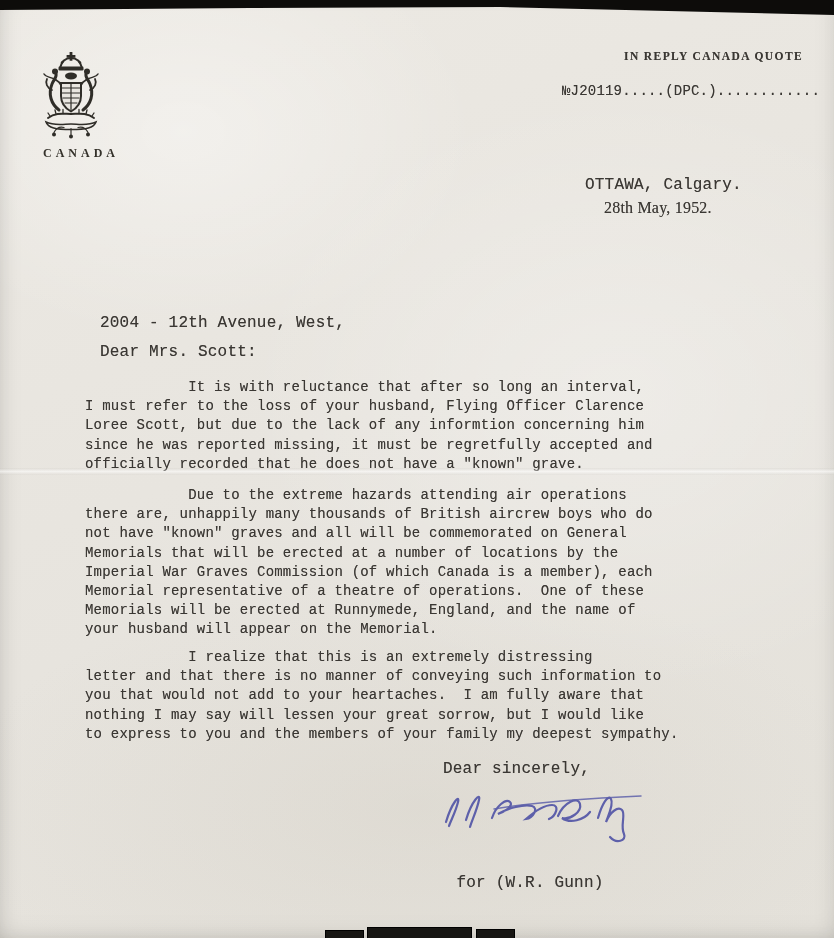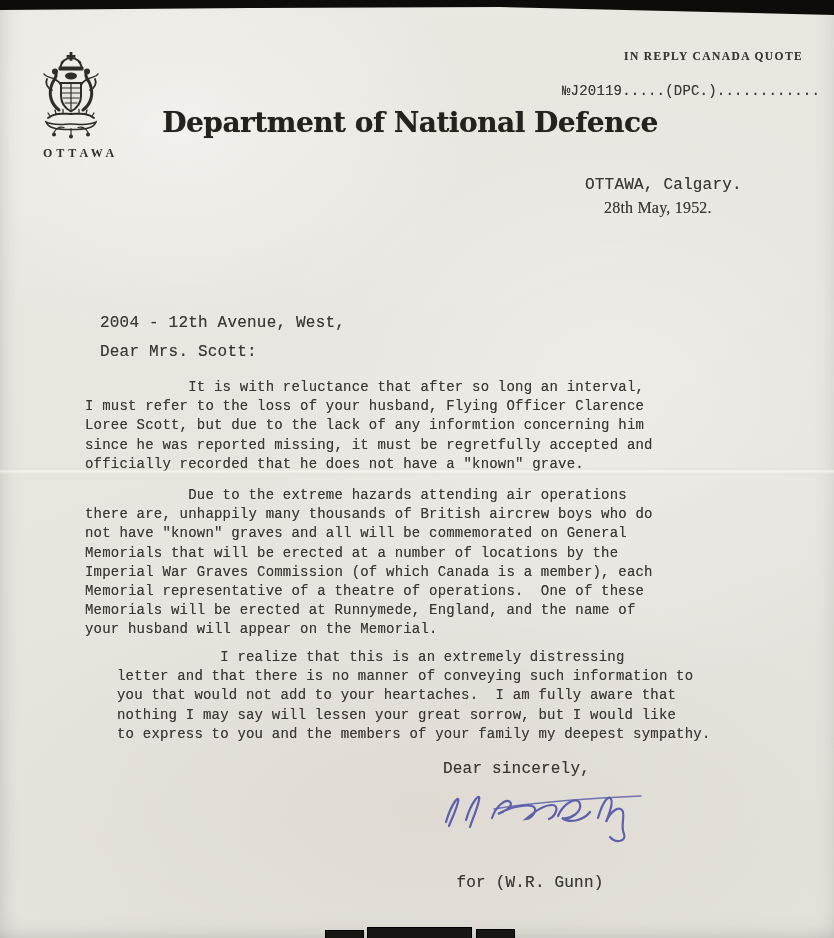--- a/index.html
+++ b/index.html
@@ -72,26 +72,25 @@
         <path d="M12,68 C20,62 28,64 35,64 C42,64 50,62 58,68" stroke-width="2" fill="none"></path>
         <path d="M14,66 l-2,-3 M20,64 l-1,-4 M27,63.5 l0,-4 M43,63.5 l0,-4 M50,64 l1,-4 M56,66 l2,-3" stroke-width="1.3" fill="none"></path>
         <path d="M10,72 C18,76 28,74 35,74 C42,74 52,76 60,72 C58,78 50,79.5 35,79.5 C20,79.5 12,78 10,72 Z" fill="none" stroke-width="1.5"></path>
         <circle cx="18" cy="84.5" r="2" stroke="none"></circle>
         <circle cx="35" cy="86.5" r="2" stroke="none"></circle>
         <circle cx="52" cy="84.5" r="2" stroke="none"></circle>
         <path d="M18,82.5 C20,78.5 24,76.5 28,77.5 M52,82.5 C50,78.5 46,76.5 42,77.5 M35,84.5 v-6" stroke-width="1.2" fill="none"></path>
       </g>
     </svg>
   </div>
-  <div class="country">OTTAWA</div>
+  <div class="country">CANADA</div>
 
   <div class="reply-label">IN REPLY CANADA QUOTE</div>
   <div class="ref-line mono">№J20119.....(DPC.)............</div>
 
-  <div class="title">Department of National Defence</div>
 
   <div class="place-line mono">OTTAWA, Calgary.</div>
   <div class="date-line mono">28th May, 1952.</div>
 
   <div class="recipient mono">
     <div>2004 - 12th Avenue, West,</div>
   </div>
 
   <div class="salutation mono">Dear Mrs. Scott:</div>
 
@@ -101,21 +100,21 @@
 since he was reported missing, it must be regretfully accepted and
 officially recorded that he does not have a "known" grave.</div>
   <div class="para mono" style="top:486px;">            Due to the extreme hazards attending air operations
 there are, unhappily many thousands of British aircrew boys who do
 not have "known" graves and all will be commemorated on General
 Memorials that will be erected at a number of locations by the
 Imperial War Graves Commission (of which Canada is a member), each
 Memorial representative of a theatre of operations.  One of these
 Memorials will be erected at Runnymede, England, and the name of
 your husband will appear on the Memorial.</div>
-  <div class="para mono" style="top:648px;margin-left:32px;">            I realize that this is an extremely distressing
+  <div class="para mono" style="top:648px;">            I realize that this is an extremely distressing
 letter and that there is no manner of conveying such information to
 you that would not add to your heartaches.  I am fully aware that
 nothing I may say will lessen your great sorrow, but I would like
 to express to you and the members of your family my deepest sympathy.</div>
 
   <div class="valediction mono">Dear sincerely,</div>
 
   <div class="sig-svg">
     <svg viewBox="0 0 220 62" width="220" height="62" aria-hidden="true">
       <g fill="none" stroke="#5053a6" stroke-width="2.2" stroke-linecap="round" opacity="0.9">

